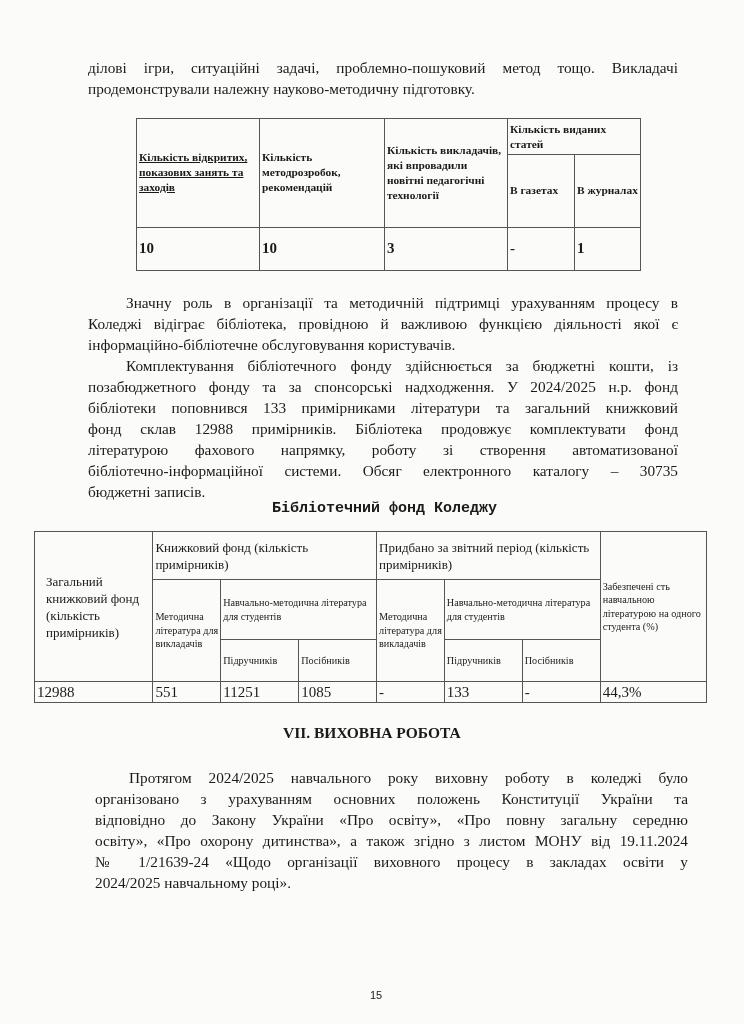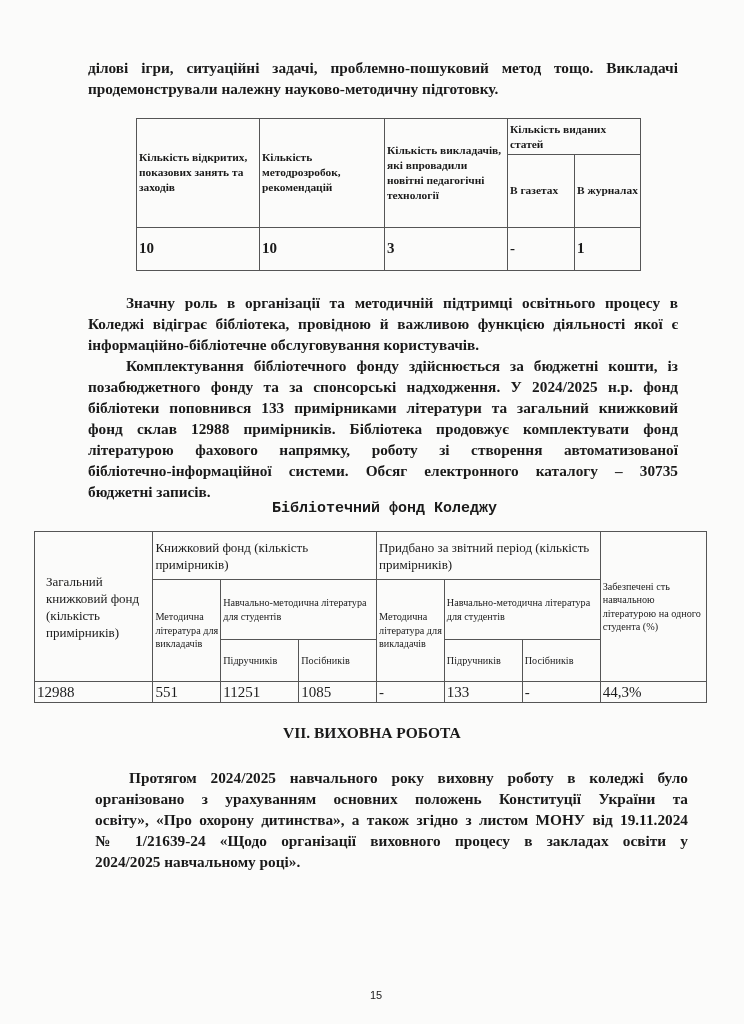--- a/index.html
+++ b/index.html
@@ -1,21 +1,21 @@
 <!DOCTYPE html>
 <html><head>
 <meta charset="utf-8">
 <style>
   html, body { margin:0; padding:0; }
   body {
     width:744px; height:1024px; background:#fbfbfa; position:relative; overflow:hidden;
     font-family:"Liberation Serif", serif; color:#1a1a1a;
   }
   .p { position:absolute; font-size:15.3px; line-height:21px; text-align:justify; }
-  .p .ln { display:block; text-align:justify; text-align-last:justify; white-space:nowrap;font-weight:bold; }
+  .p .ln { display:block; text-align:justify; text-align-last:justify; white-space:nowrap; }
   .p .ln.last { text-align-last:left; }
   table { border-collapse:collapse; position:absolute; }
   td { border:1px solid #555; text-align:left; vertical-align:middle; padding:0 2px; }
   #t1 { left:136px; top:118px; width:505px; height:153px; }
   #t1 td { font-weight:bold; font-size:11.4px; line-height:15px; }
   #t1 td.val { font-size:15px; }
   #t2 { left:34px; top:531px; width:673px; height:171px; }
   #t2 td { font-size:10.2px; line-height:13.5px; }
   #t2 td.big { font-size:13px; line-height:17px; }
   #t2 td.val { font-size:15px; line-height:18px; }
@@ -27,41 +27,41 @@
 <body>
 
 <div class="p" style="left:88px; top:57px; width:590px;">
   <span class="ln">ділові ігри, ситуаційні задачі, проблемно-пошуковий метод тощо. Викладачі</span>
   <span class="ln last">продемонстрували належну науково-методичну підготовку.</span>
 </div>
 
 <table id="t1">
   <tbody>
       <tr style="height:36px;">
-    <td rowspan="2" style="width:118px;">Кількість відкритих, показових занять та заходів</td>
+    <td rowspan="2" style="width:118px;text-decoration:underline;">Кількість відкритих, показових занять та заходів</td>
     <td rowspan="2" style="width:120px;">Кількість методрозробок, рекомендацій</td>
     <td rowspan="2" style="width:118px;">Кількість викладачів, які впровадили новітні педагогічні технології</td>
     <td colspan="2">Кількість виданих статей</td>
   </tr>
   <tr style="height:72px;">
     <td style="width:62px;">В газетах</td>
     <td>В журналах</td>
   </tr>
   <tr style="height:43px;">
     <td class="val">10</td>
     <td class="val">10</td>
     <td class="val">3</td>
     <td class="val">-</td>
     <td class="val">1</td>
   </tr>
 </tbody>
   </table>
 
 <div class="p" style="left:88px; top:292px; width:590px;">
-  <span class="ln" style="padding-left:38px;">Значну роль в організації та методичній підтримці освітнього процесу в</span>
+  <span class="ln" style="padding-left:38px;">Значну роль в організації та методичній підтримці урахуванням процесу в</span>
   <span class="ln">Коледжі відіграє бібліотека, провідною й важливою функцією діяльності якої є</span>
   <span class="ln last">інформаційно-бібліотечне обслуговування користувачів.</span>
 </div>
 
 <div class="p" style="left:88px; top:355px; width:590px;">
   <span class="ln" style="padding-left:38px;">Комплектування бібліотечного фонду здійснюється за бюджетні кошти, із</span>
   <span class="ln">позабюджетного фонду та за спонсорські надходження. У 2024/2025 н.р. фонд</span>
   <span class="ln">бібліотеки поповнився 133 примірниками літератури та загальний книжковий</span>
   <span class="ln">фонд склав 12988 примірників. Бібліотека продовжує комплектувати фонд</span>
   <span class="ln">літературою фахового напрямку, роботу зі створення автоматизованої</span>
@@ -102,18 +102,19 @@
     <td class="val">44,3%</td>
   </tr>
 </tbody>
   </table>
 
 <div class="title" style="left:283px; top:724px; font-size:15.5px;">VII. ВИХОВНА РОБОТА</div>
 
 <div class="p" style="left:95px; top:767px; width:593px;">
   <span class="ln" style="padding-left:34px;">Протягом 2024/2025 навчального року виховну роботу в коледжі було</span>
   <span class="ln">організовано з урахуванням основних положень Конституції України та</span>
+  <span class="ln">відповідно до Закону України «Про освіту», «Про повну загальну середню</span>
   <span class="ln">освіту», «Про охорону дитинства», а також згідно з листом МОНУ від 19.11.2024</span>
   <span class="ln">№ 1/21639-24 «Щодо організації виховного процесу в закладах освіти у</span>
   <span class="ln last">2024/2025 навчальному році».</span>
 </div>
 
 <div class="pagenum">15</div>
 
 </body></html>

